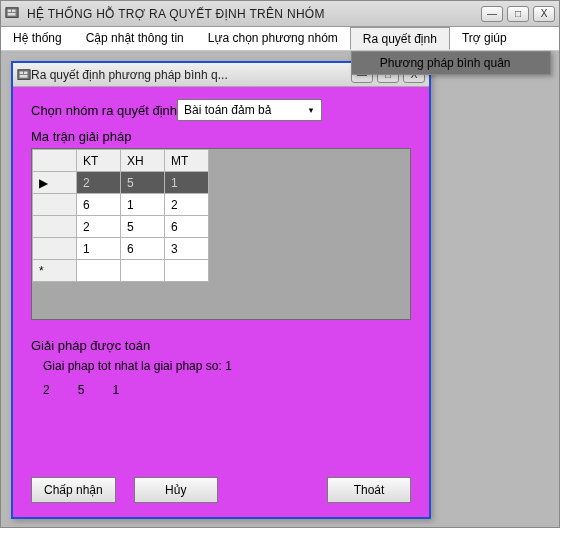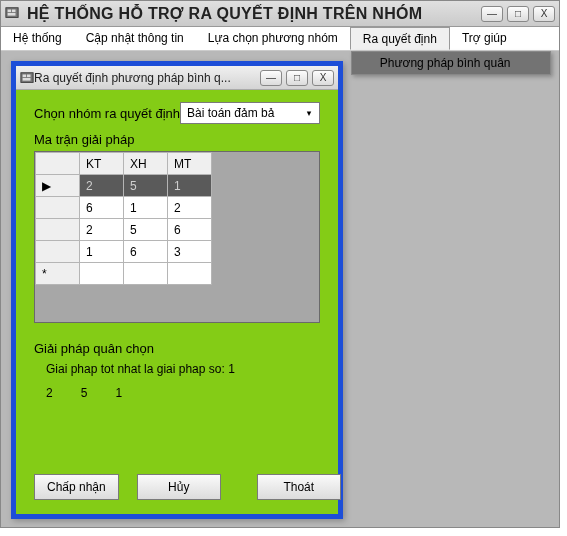--- a/index.html
+++ b/index.html
@@ -29,23 +29,23 @@
     align-items: center;
     padding: 0 4px;
   }
   .titlebar .app-icon {
     width: 16px; height: 16px;
     margin-right: 6px;
     display: inline-block;
   }
   .titlebar .title-text {
     flex: 1;
-    font-weight: bold;
+    font-weight: normal;
     color: #222;
-    font-size: 16px;
+    font-size: 12px;
     letter-spacing: 0.3px;
   }
   .win-btns { display: flex; gap: 4px; }
   .win-btn {
     width: 22px; height: 16px;
     border: 1px solid #888;
     border-radius: 3px;
     background: linear-gradient(#fdfdfd, #dcdcdc);
     font-size: 10px;
     line-height: 13px;
@@ -91,24 +91,24 @@
     margin: -1px;
   }
   .client-area {
     position: absolute;
     left: 0; right: 0;
     top: 50px; bottom: 0;
     background: #b8b8b8;
     padding: 10px;
   }
   .child-window {
-    width: 332px;
+    width: 420px;
     height: 458px;
-    border: 5px solid #1d4ed8;
-    background: #84cc16;
+    border: 2px solid #1d4ed8;
+    background: #d946ef;
     position: relative;
     box-shadow: 2px 2px 6px rgba(0,0,0,0.25);
   }
   .child-title {
     height: 24px;
     background: linear-gradient(#f0f0f0, #d4d4d4);
     border-bottom: 1px solid #aaa;
     display: flex;
     align-items: center;
     padding: 0 4px;
@@ -322,21 +322,21 @@
             <tr>
               <th class="rowhdr">*</th>
               <td></td>
               <td></td>
               <td></td>
             </tr>
           </tbody>
             </table>
         </div>
 
-        <div class="section-label">Giải pháp quân chọn</div>
+        <div class="section-label">Giải pháp được toán</div>
         <div class="result-line">Giai phap tot nhat la giai phap so: 1</div>
         <div class="result-vals">
           <span>2</span>
           <span>5</span>
           <span>1</span>
         </div>
 
       </div>
 
       <div class="btn-row">

